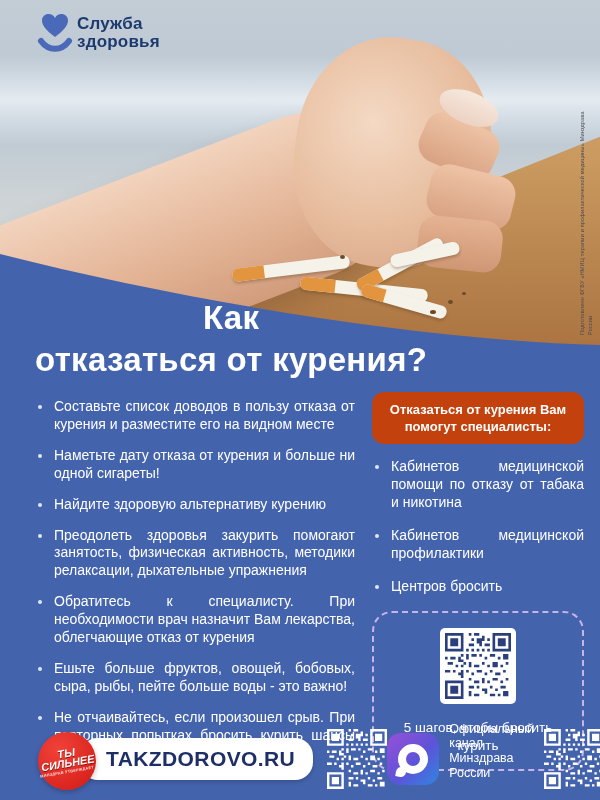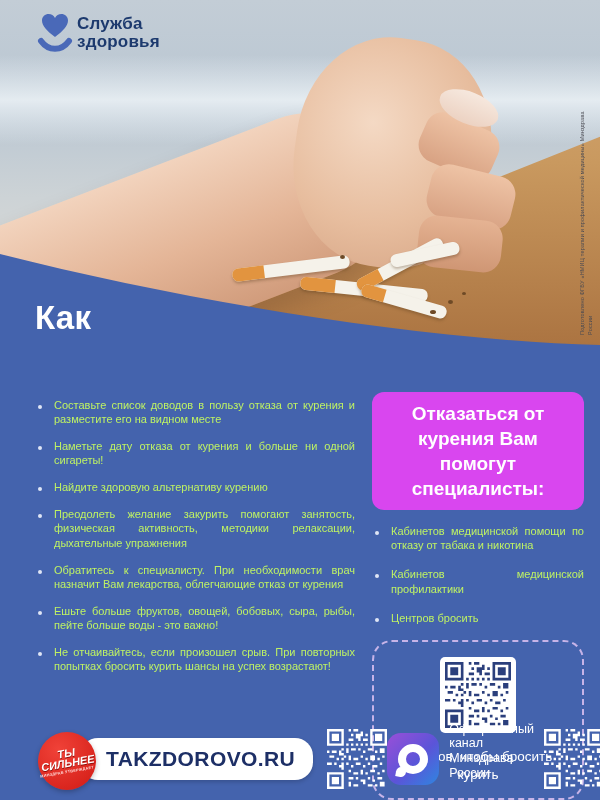--- a/index.html
+++ b/index.html
@@ -42,26 +42,26 @@
     font-size:5.5px; line-height:1.5; color:#4a4a52; letter-spacing:.2px; }
   
   .curve{ position:absolute; left:0; top:245px; width:600px; height:104px; display:block; }
   .blue-panel{ position:absolute; left:0; top:347px; width:600px; height:453px; background:#4463ad; }
   .content{ position:absolute; left:0; top:0; width:600px; height:800px; }
   .title{ position:absolute; left:35px; top:297px; color:#fff; font-weight:bold;
     font-size:33px; line-height:1.28; letter-spacing:.3px;text-align:center; }
   .col-left{ position:absolute; left:35px; top:398px; width:320px; }
   .col-right{ position:absolute; left:372px; top:392px; width:212px; }
   ul.blist{ list-style:none; }
-  ul.blist li{ position:relative; padding-left:19px; color:#bef264; font-size:11px;
+  ul.blist li{ position:relative; padding-left:19px; color:#ffffff; font-size:14px;
     line-height:1.28; text-align:justify; margin-bottom:13px; }
   ul.blist li::before{ content:""; position:absolute; left:3px; top:7px; width:4px; height:4px;
     border-radius:50%; background:#dfe6f5; }
-  .purple-box{ background:#d946ef; border-radius:12px; padding:9px 10px; margin-bottom:14px;
-    color:#fff; font-weight:bold; font-size:19px; line-height:1.32; text-align:center; }
+  .purple-box{ background:#c2410c; border-radius:12px; padding:9px 10px; margin-bottom:14px;
+    color:#fff; font-weight:bold; font-size:13px; line-height:1.32; text-align:center; }
   .col-right ul.blist li{ margin-bottom:15px; }
   .dashed-box{ margin-top:6px; border:2px dashed #c7b4e8; border-radius:20px;
     padding:15px 10px 14px; text-align:center; }
   .qr-white-bg{ display:inline-block; background:#fff; border-radius:5px; padding:5px; }
   .qr-white-bg svg{ display:block; color:#2b3f7c; }
   .dashed-caption{ margin-top:11px; color:#fff; font-size:13.5px; line-height:1.35; }
   
   .footer{ position:absolute; left:0; bottom:0; width:600px; height:78px;
     display:flex; align-items:center; padding:0 8px 4px 38px; }
   .badge{ position:relative; z-index:2; width:58px; height:58px; border-radius:50%;
@@ -158,28 +158,29 @@
       <div class="logo-text">
         <div>Служба</div>
         <div>здоровья</div>
       </div>
     </div>
 
     <div class="credit">Подготовлено ФГБУ «НМИЦ терапии и профилактической медицины» Минздрава России</div>
 
     <div class="title">
       <div>Как</div>
+      <div>отказаться от курения?</div>
     </div>
 
     <div class="col-left">
       <ul class="blist">
         <li>Составьте список доводов в пользу отказа от курения и разместите его на видном месте</li>
         <li>Наметьте дату отказа от курения и больше ни одной сигареты!</li>
         <li>Найдите здоровую альтернативу курению</li>
-        <li>Преодолеть желание закурить помогают занятость, физическая активность, методики релаксации, дыхательные упражнения</li>
+        <li>Преодолеть здоровья закурить помогают занятость, физическая активность, методики релаксации, дыхательные упражнения</li>
         <li>Обратитесь к специалисту. При необходимости врач назначит Вам лекарства, облегчающие отказ от курения</li>
         <li>Ешьте больше фруктов, овощей, бобовых, сыра, рыбы, пейте больше воды - это важно!</li>
         <li>Не отчаивайтесь, если произошел срыв. При повторных попытках бросить курить шансы на успех возрастают!</li>
       </ul>
     </div>
 
     <div class="col-right">
       <div class="purple-box">Отказаться от курения Вам помогут специалисты:</div>
       <ul class="blist">
         <li>Кабинетов медицинской помощи по отказу от табака и никотина</li>

